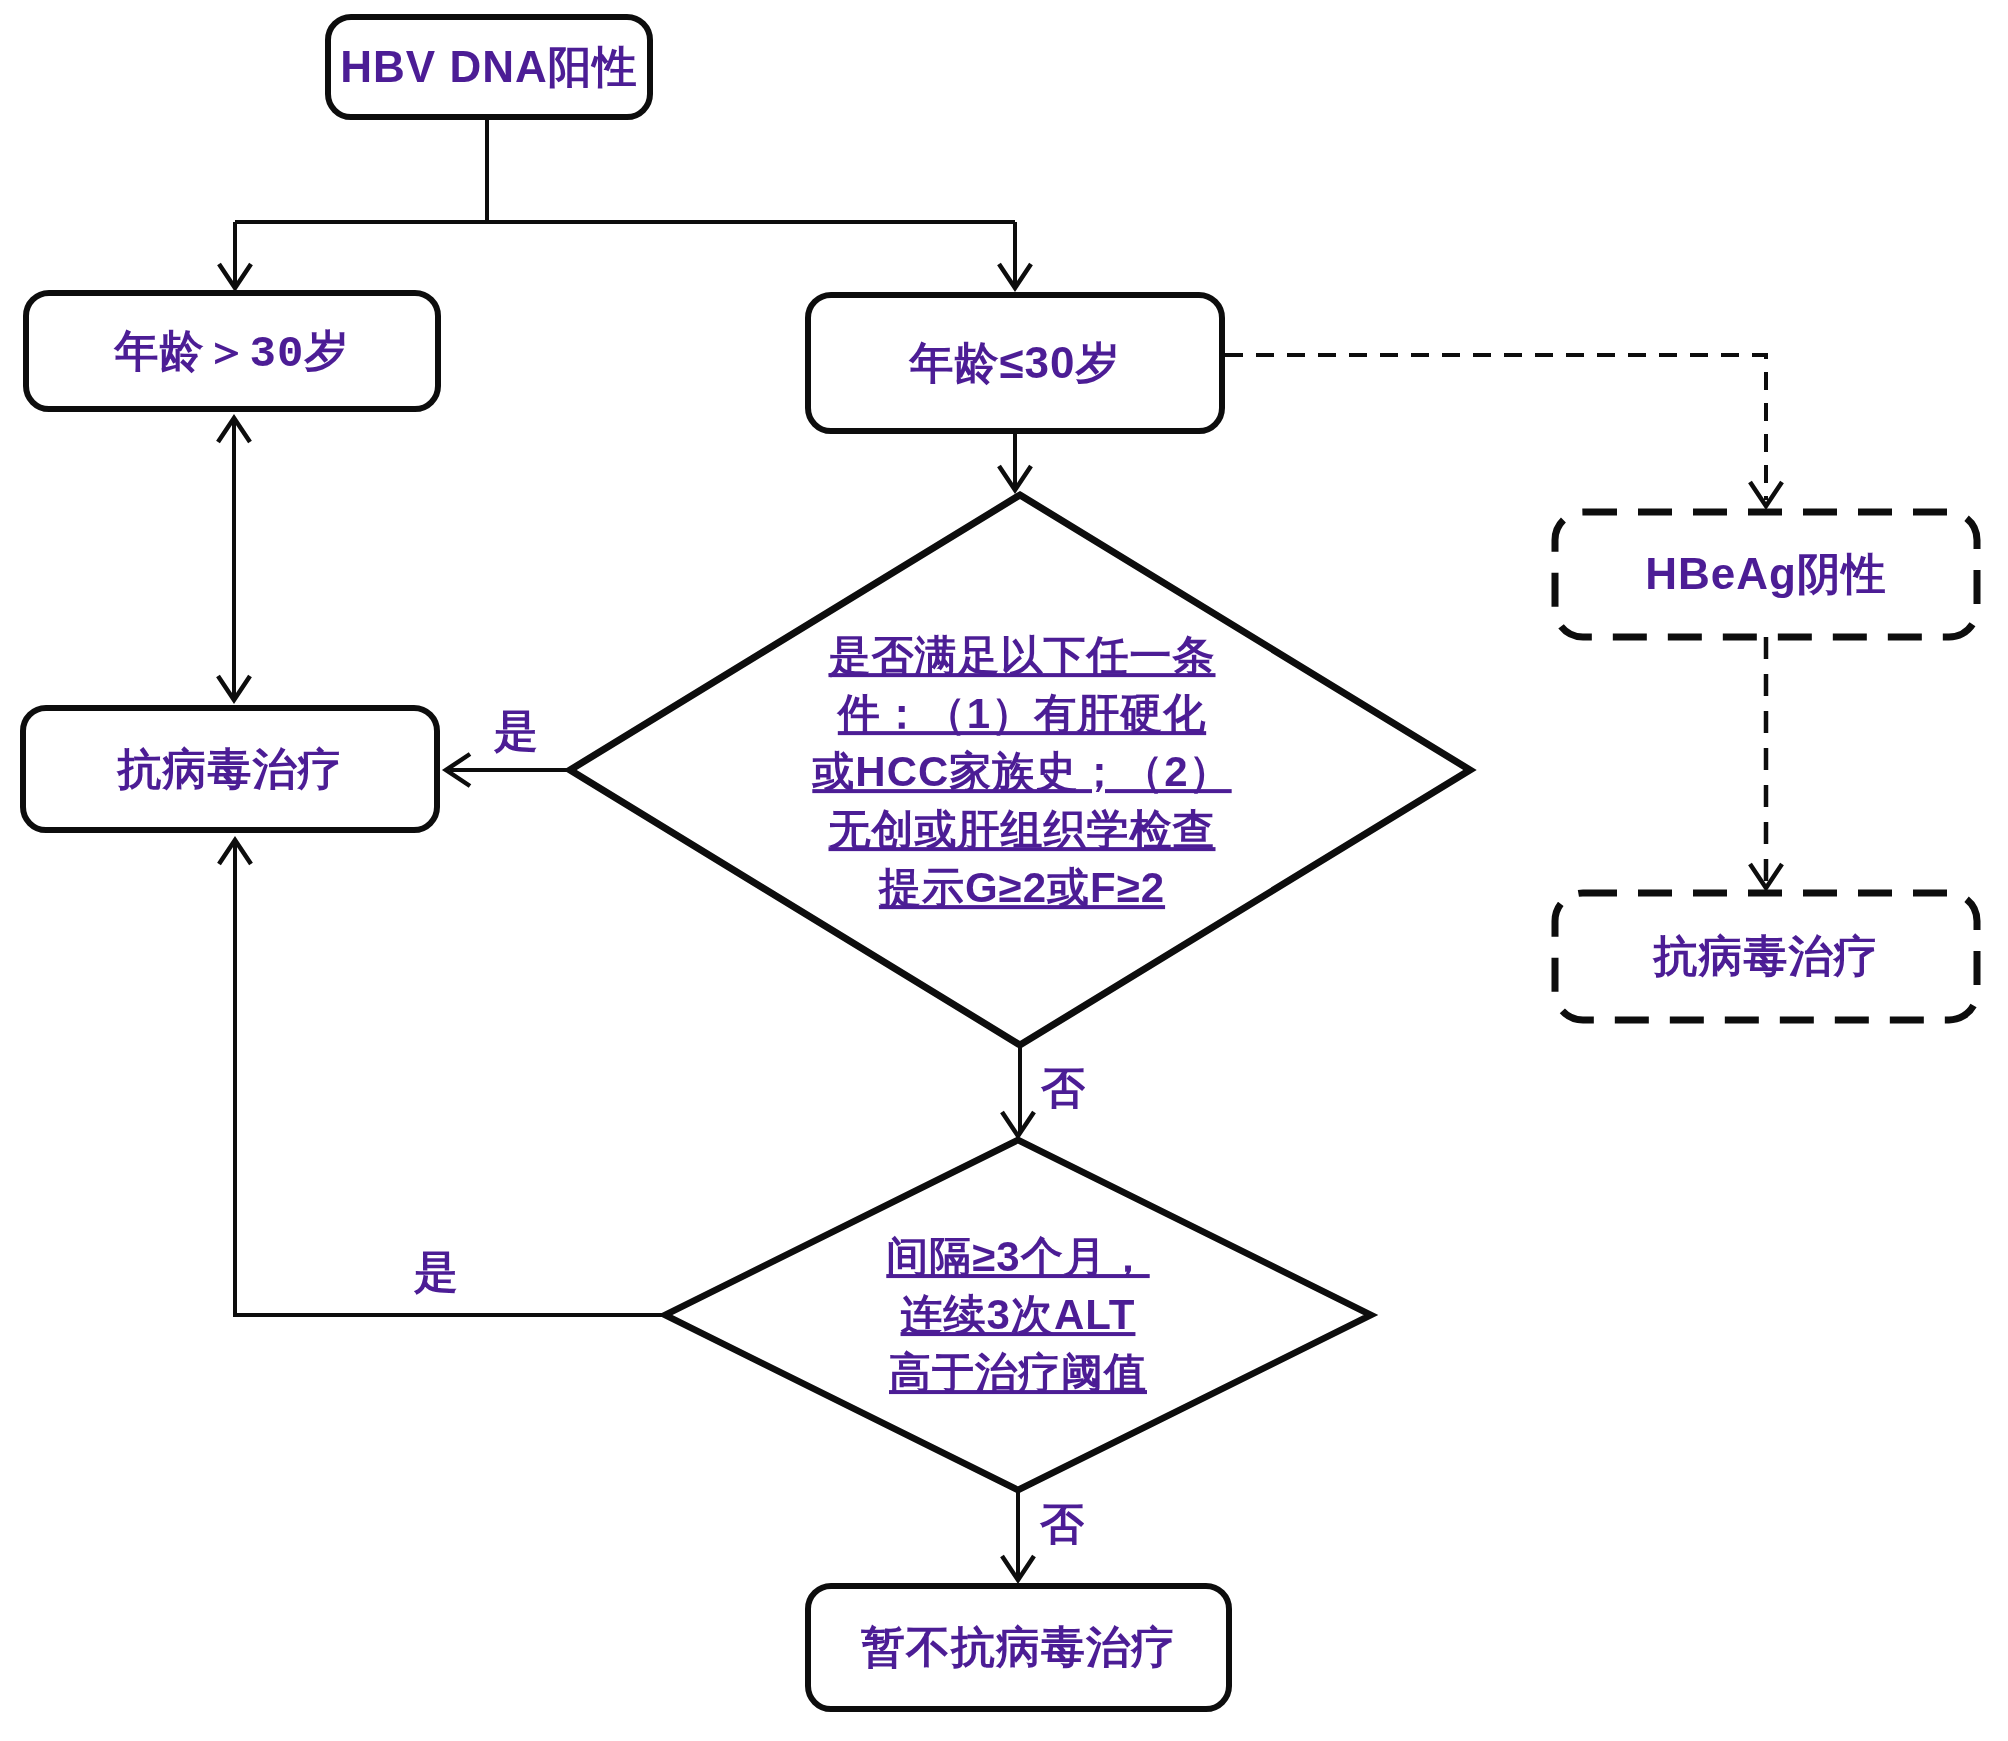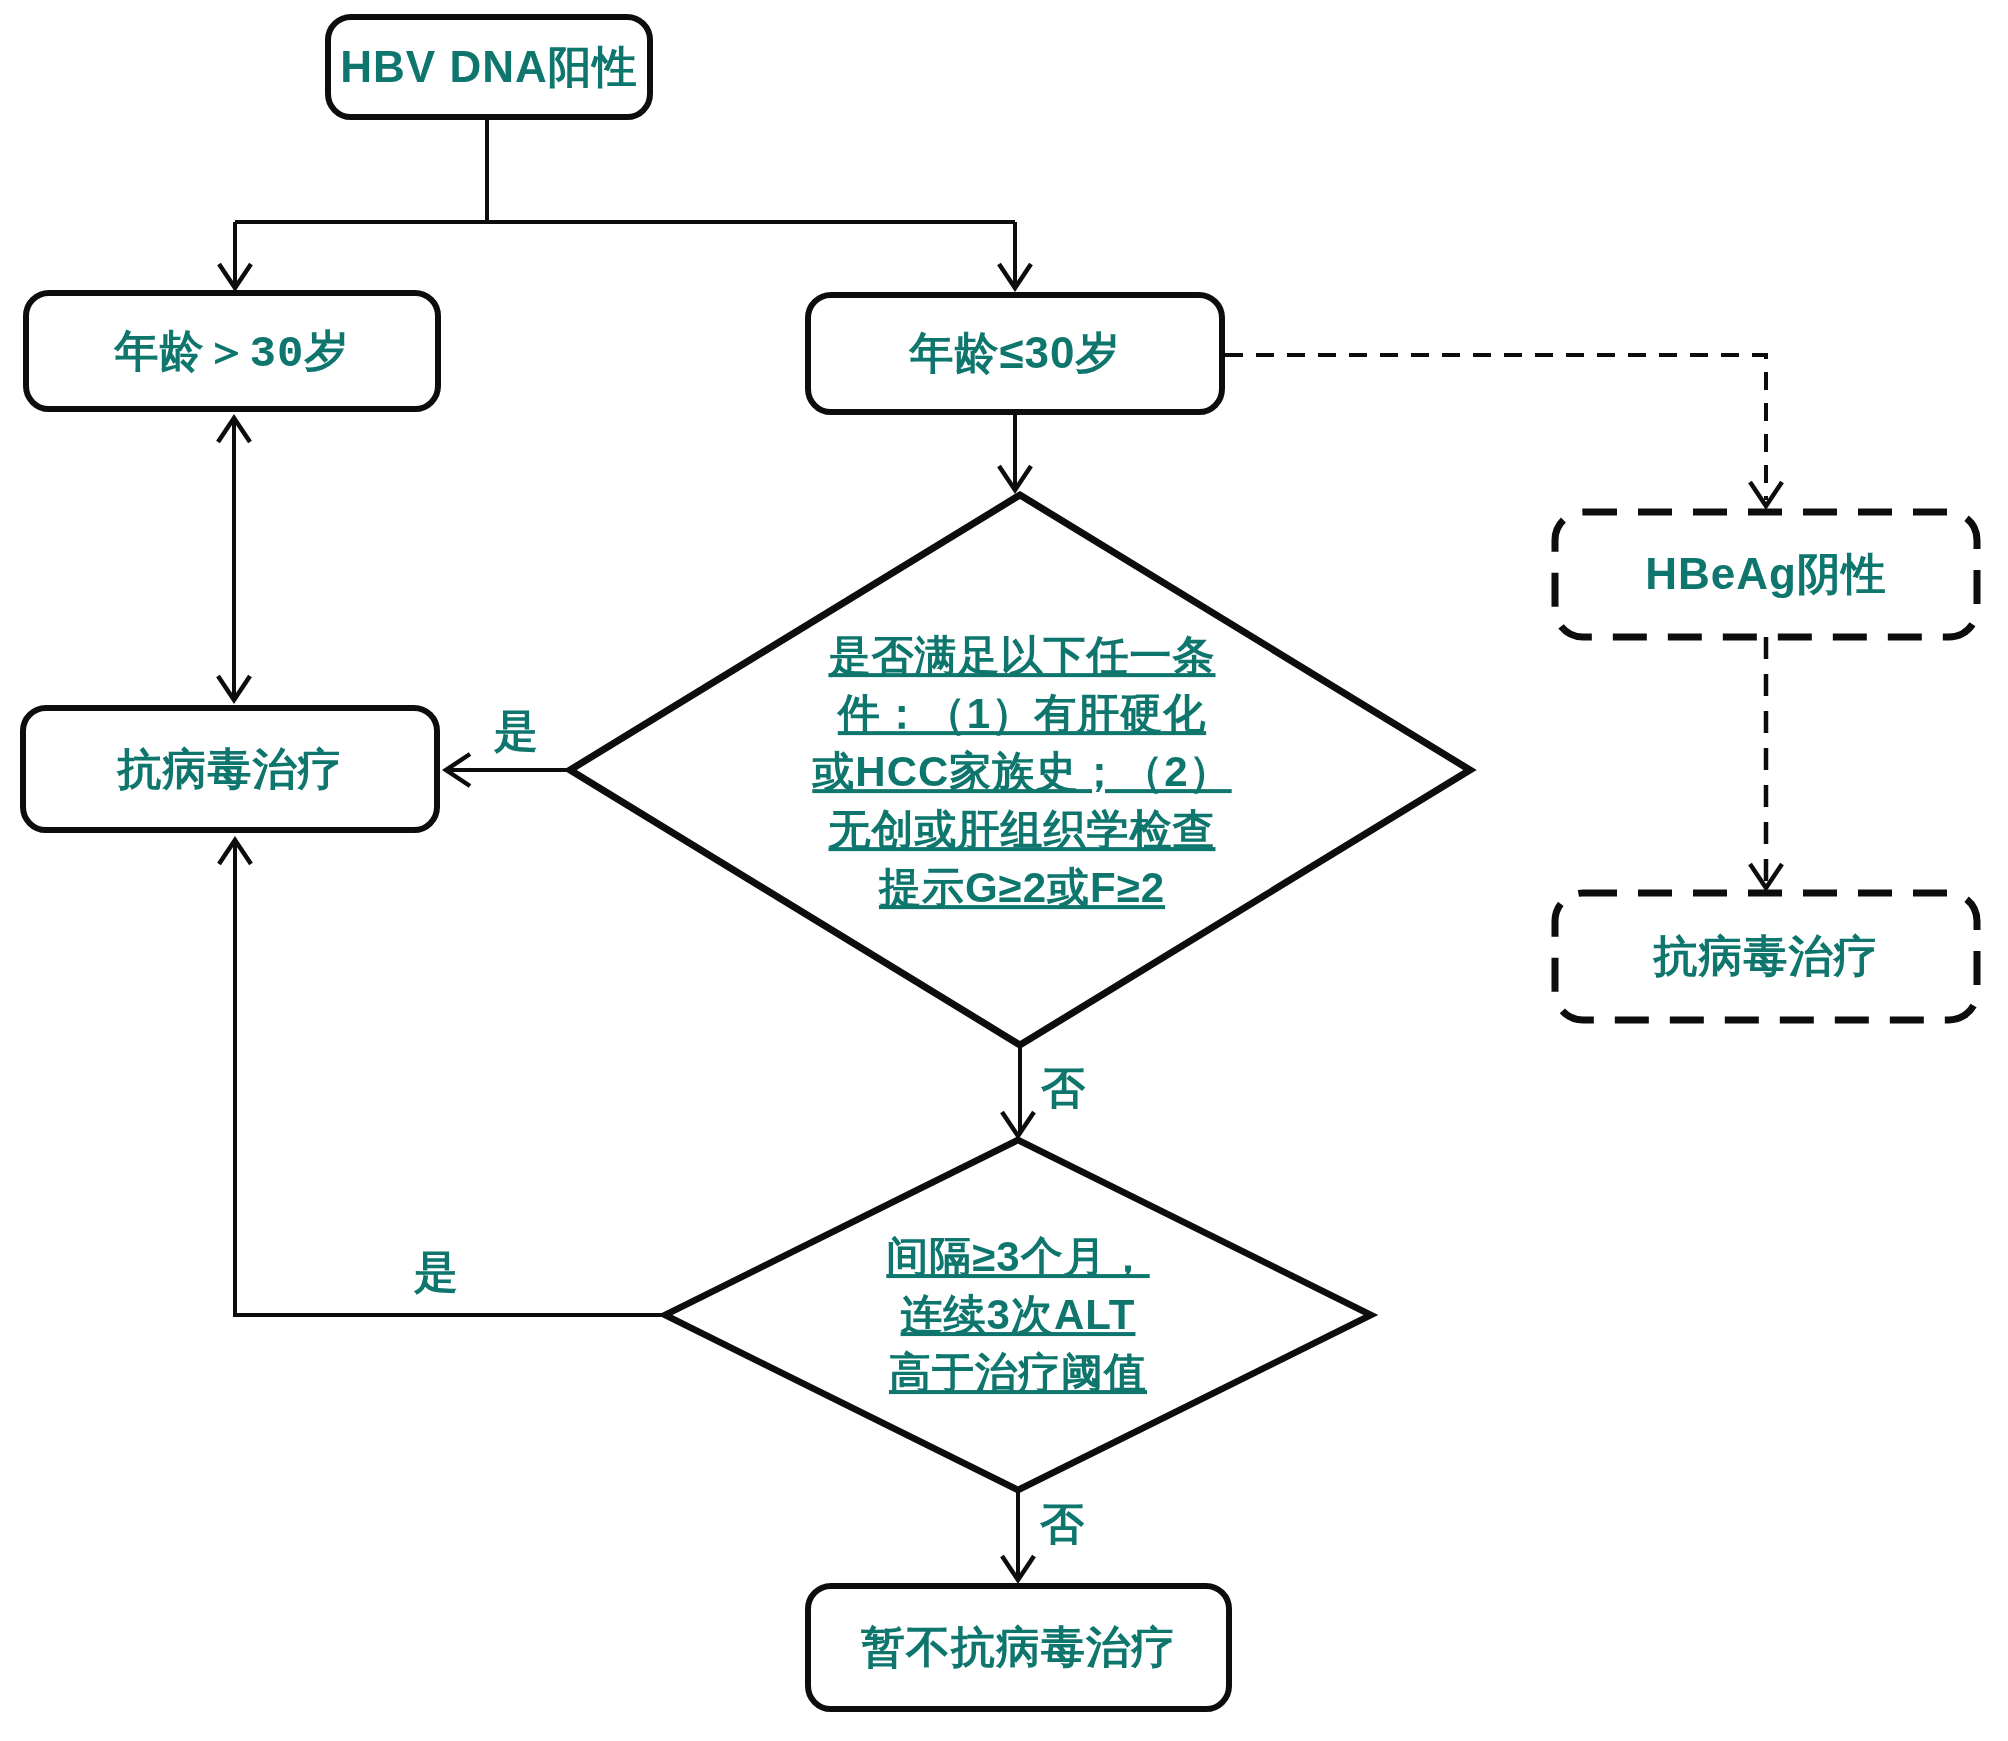--- a/index.html
+++ b/index.html
@@ -2,21 +2,21 @@
 <html><head>
 <meta charset="utf-8">
 <style>
   html, body { margin: 0; padding: 0; background: #ffffff; }
   .canvas {
     position: relative;
     width: 2008px;
     height: 1741px;
     background: #ffffff;
     font-family: "Liberation Sans", sans-serif;
-    color: #0f766e;
+    color: #4c1d95;
     overflow: hidden;
   }
   svg.layer {
     position: absolute;
     left: 0; top: 0;
     width: 2008px; height: 1741px;
   }
   .node {
     position: absolute;
     display: flex;
@@ -112,21 +112,21 @@
     <polygon points="1018,1140 1371,1315 1018,1490 665,1315" fill="#ffffff" stroke-width="6.5"></polygon>
 
     <rect x="1555" y="512" width="422" height="125" rx="28" fill="#ffffff" stroke-width="7" stroke-dasharray="34 21"></rect>
     <rect x="1555" y="893" width="422" height="127" rx="28" fill="#ffffff" stroke-width="7" stroke-dasharray="34 21"></rect>
   </svg>
 
   <div class="node boxed" style="left:325px; top:14px; width:328px; height:106px;">HBV DNA阳性</div>
 
   <div class="node boxed" style="left:23px; top:290px; width:418px; height:122px;font-family:Liberation Mono, monospace;">年龄＞30岁</div>
 
-  <div class="node boxed" style="left:805px; top:292px; width:420px; height:123px;">年龄≤30岁</div>
+  <div class="node boxed" style="left:805px; top:292px; width:420px; height:142px;">年龄≤30岁</div>
 
   <div class="node boxed" style="left:20px; top:705px; width:420px; height:128px;">抗病毒治疗</div>
 
   <div class="node" style="left:1555px; top:512px; width:422px; height:125px;">HBeAg阴性</div>
 
   <div class="node boxed" style="left:805px; top:1583px; width:427px; height:129px;">暂不抗病毒治疗</div>
 
   <div class="node" style="left:1555px; top:893px; width:422px; height:127px;">抗病毒治疗</div>
 
   <div class="diamond-text" style="left:1022px; top:772px; width:470px;">是否满足以下任一条

